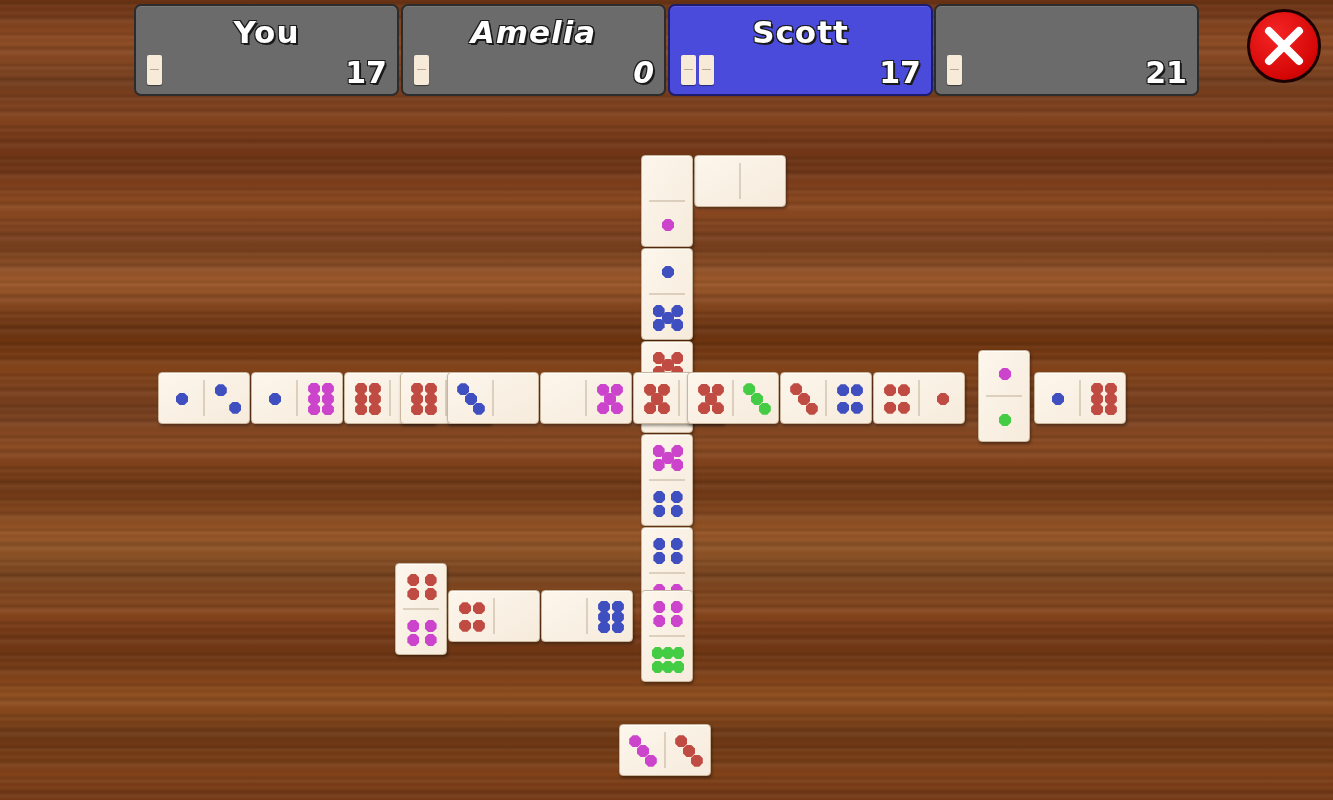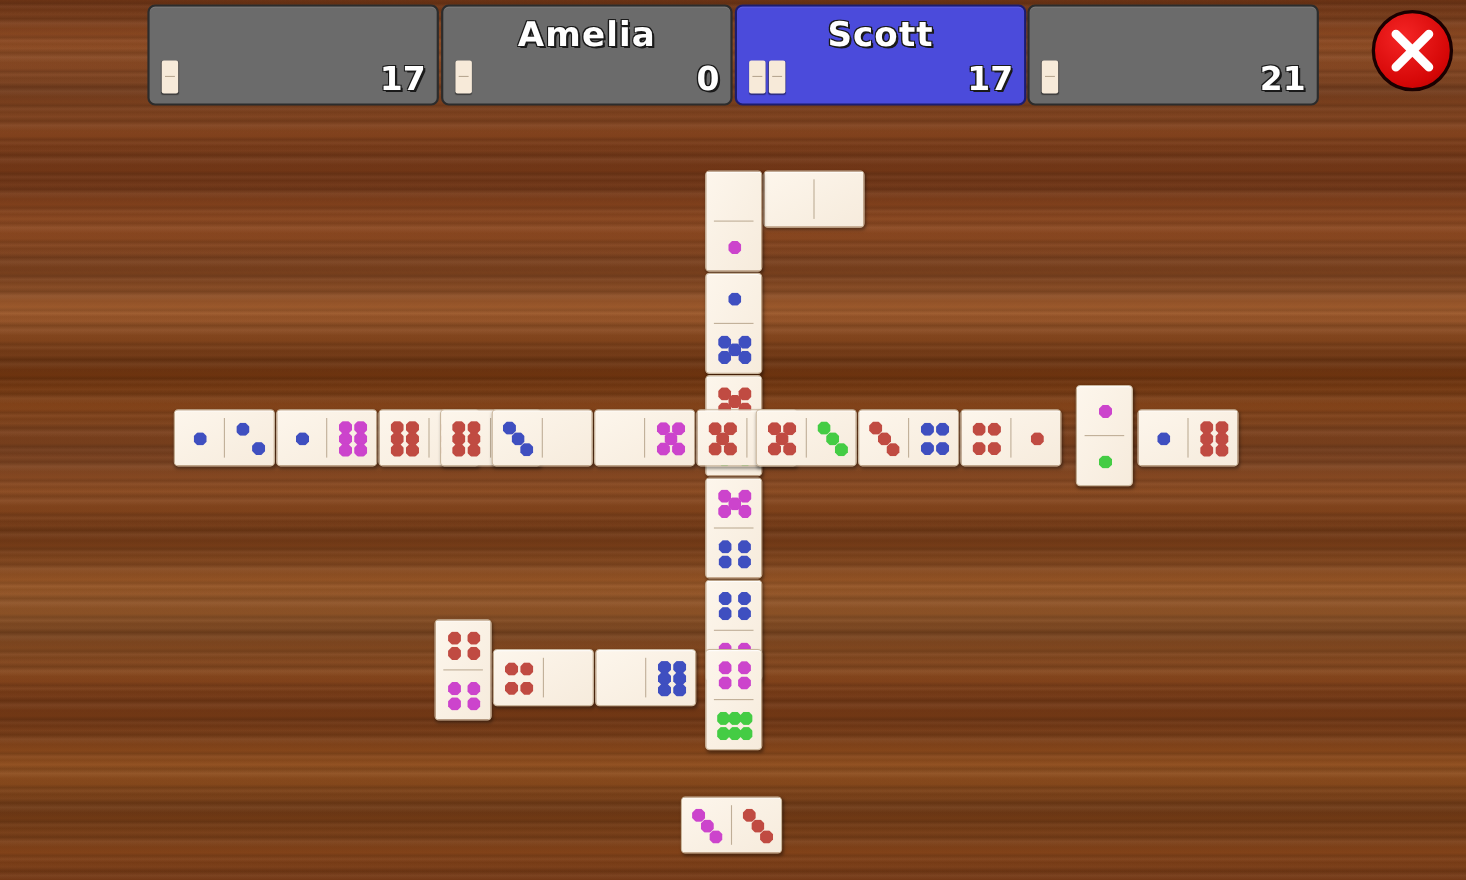--- a/index.html
+++ b/index.html
@@ -95,26 +95,27 @@
   .pip.c-blue    { background:#3f4fc0; }
   .pip.c-red     { background:#c04b42; }
   .pip.c-magenta { background:#cc44cc; }
   .pip.c-green   { background:#44cc44; }
 </style>
 </head>
 <body>
 
 <div id="playerbar">
     <div class="player-panel" style="left: 134px; width: 265px;">
+      <div class="player-name">You</div>
       <div class="player-score">17</div>
       <div class="hand-count">
         <div class="mini-tile"></div>
       </div>
     </div>
-    <div class="player-panel" style="left: 401px; width: 265px;">
+    <div class="player-panel" style="left: 401px; width: 265px; font-style: italic;">
       <div class="player-name">Amelia</div>
       <div class="player-score">0</div>
       <div class="hand-count">
         <div class="mini-tile"></div>
       </div>
     </div>
     <div class="player-panel active" style="left: 668px; width: 265px;">
       <div class="player-name">Scott</div>
       <div class="player-score">17</div>
       <div class="hand-count">

